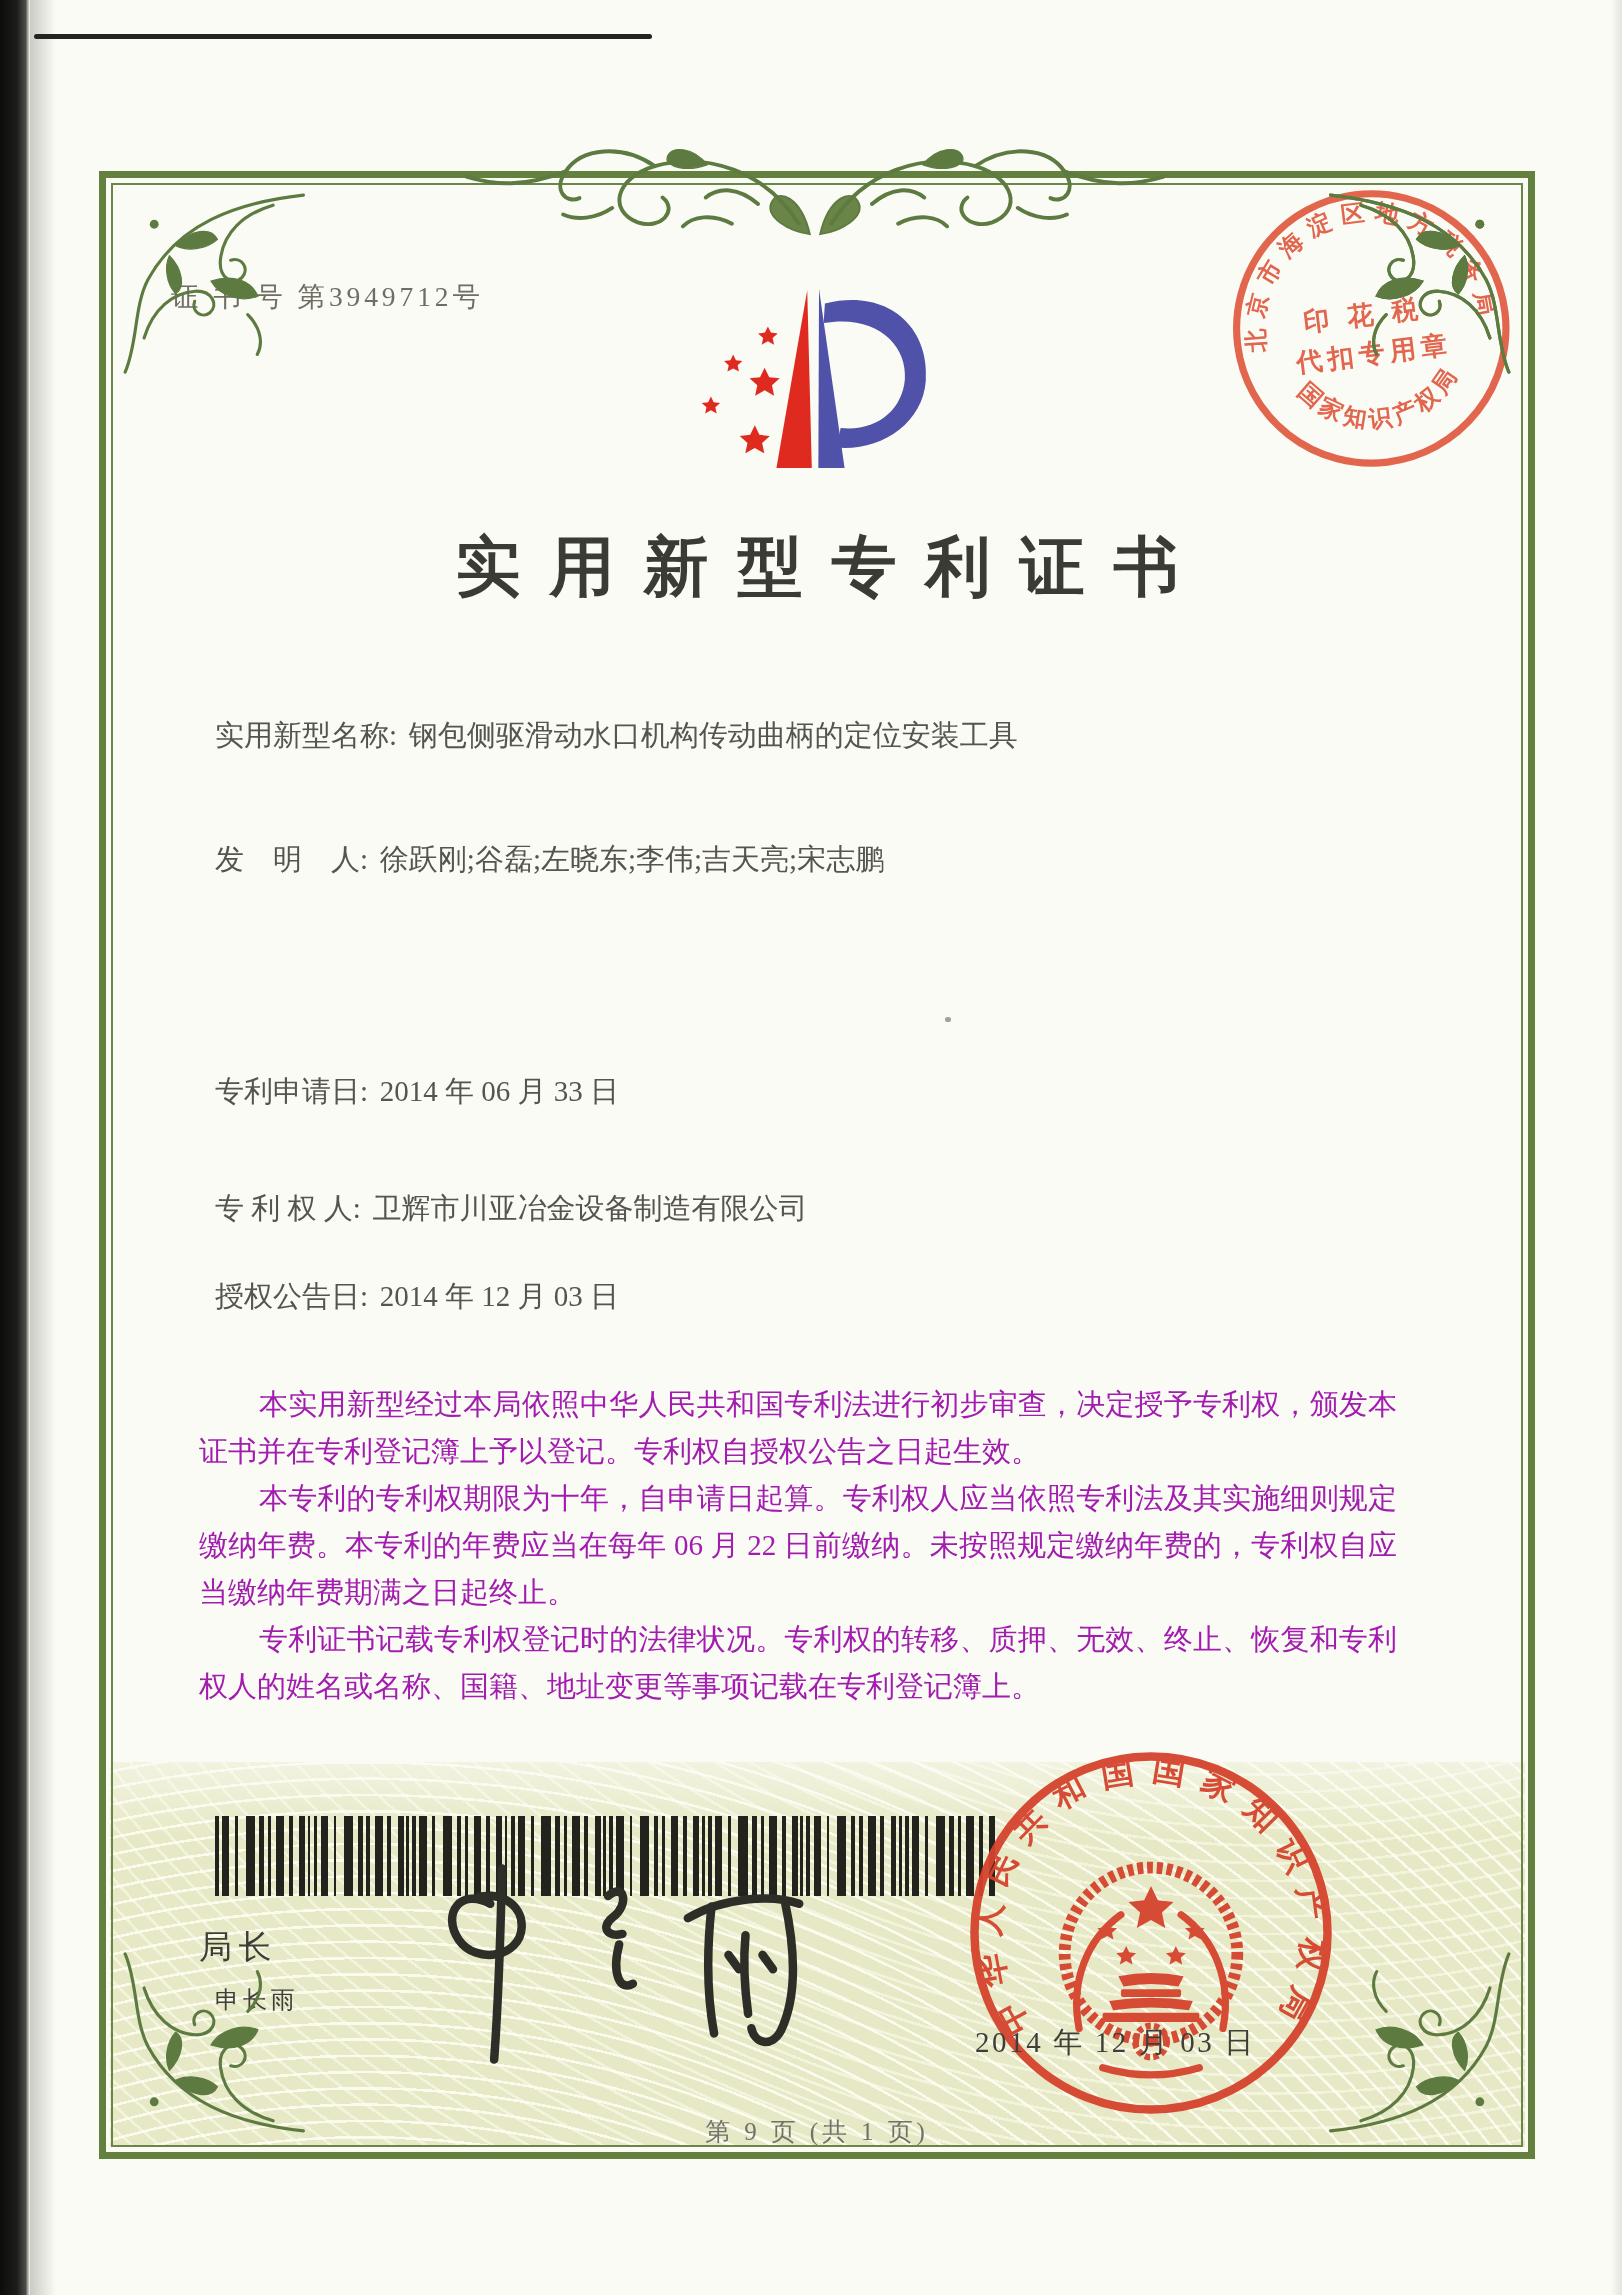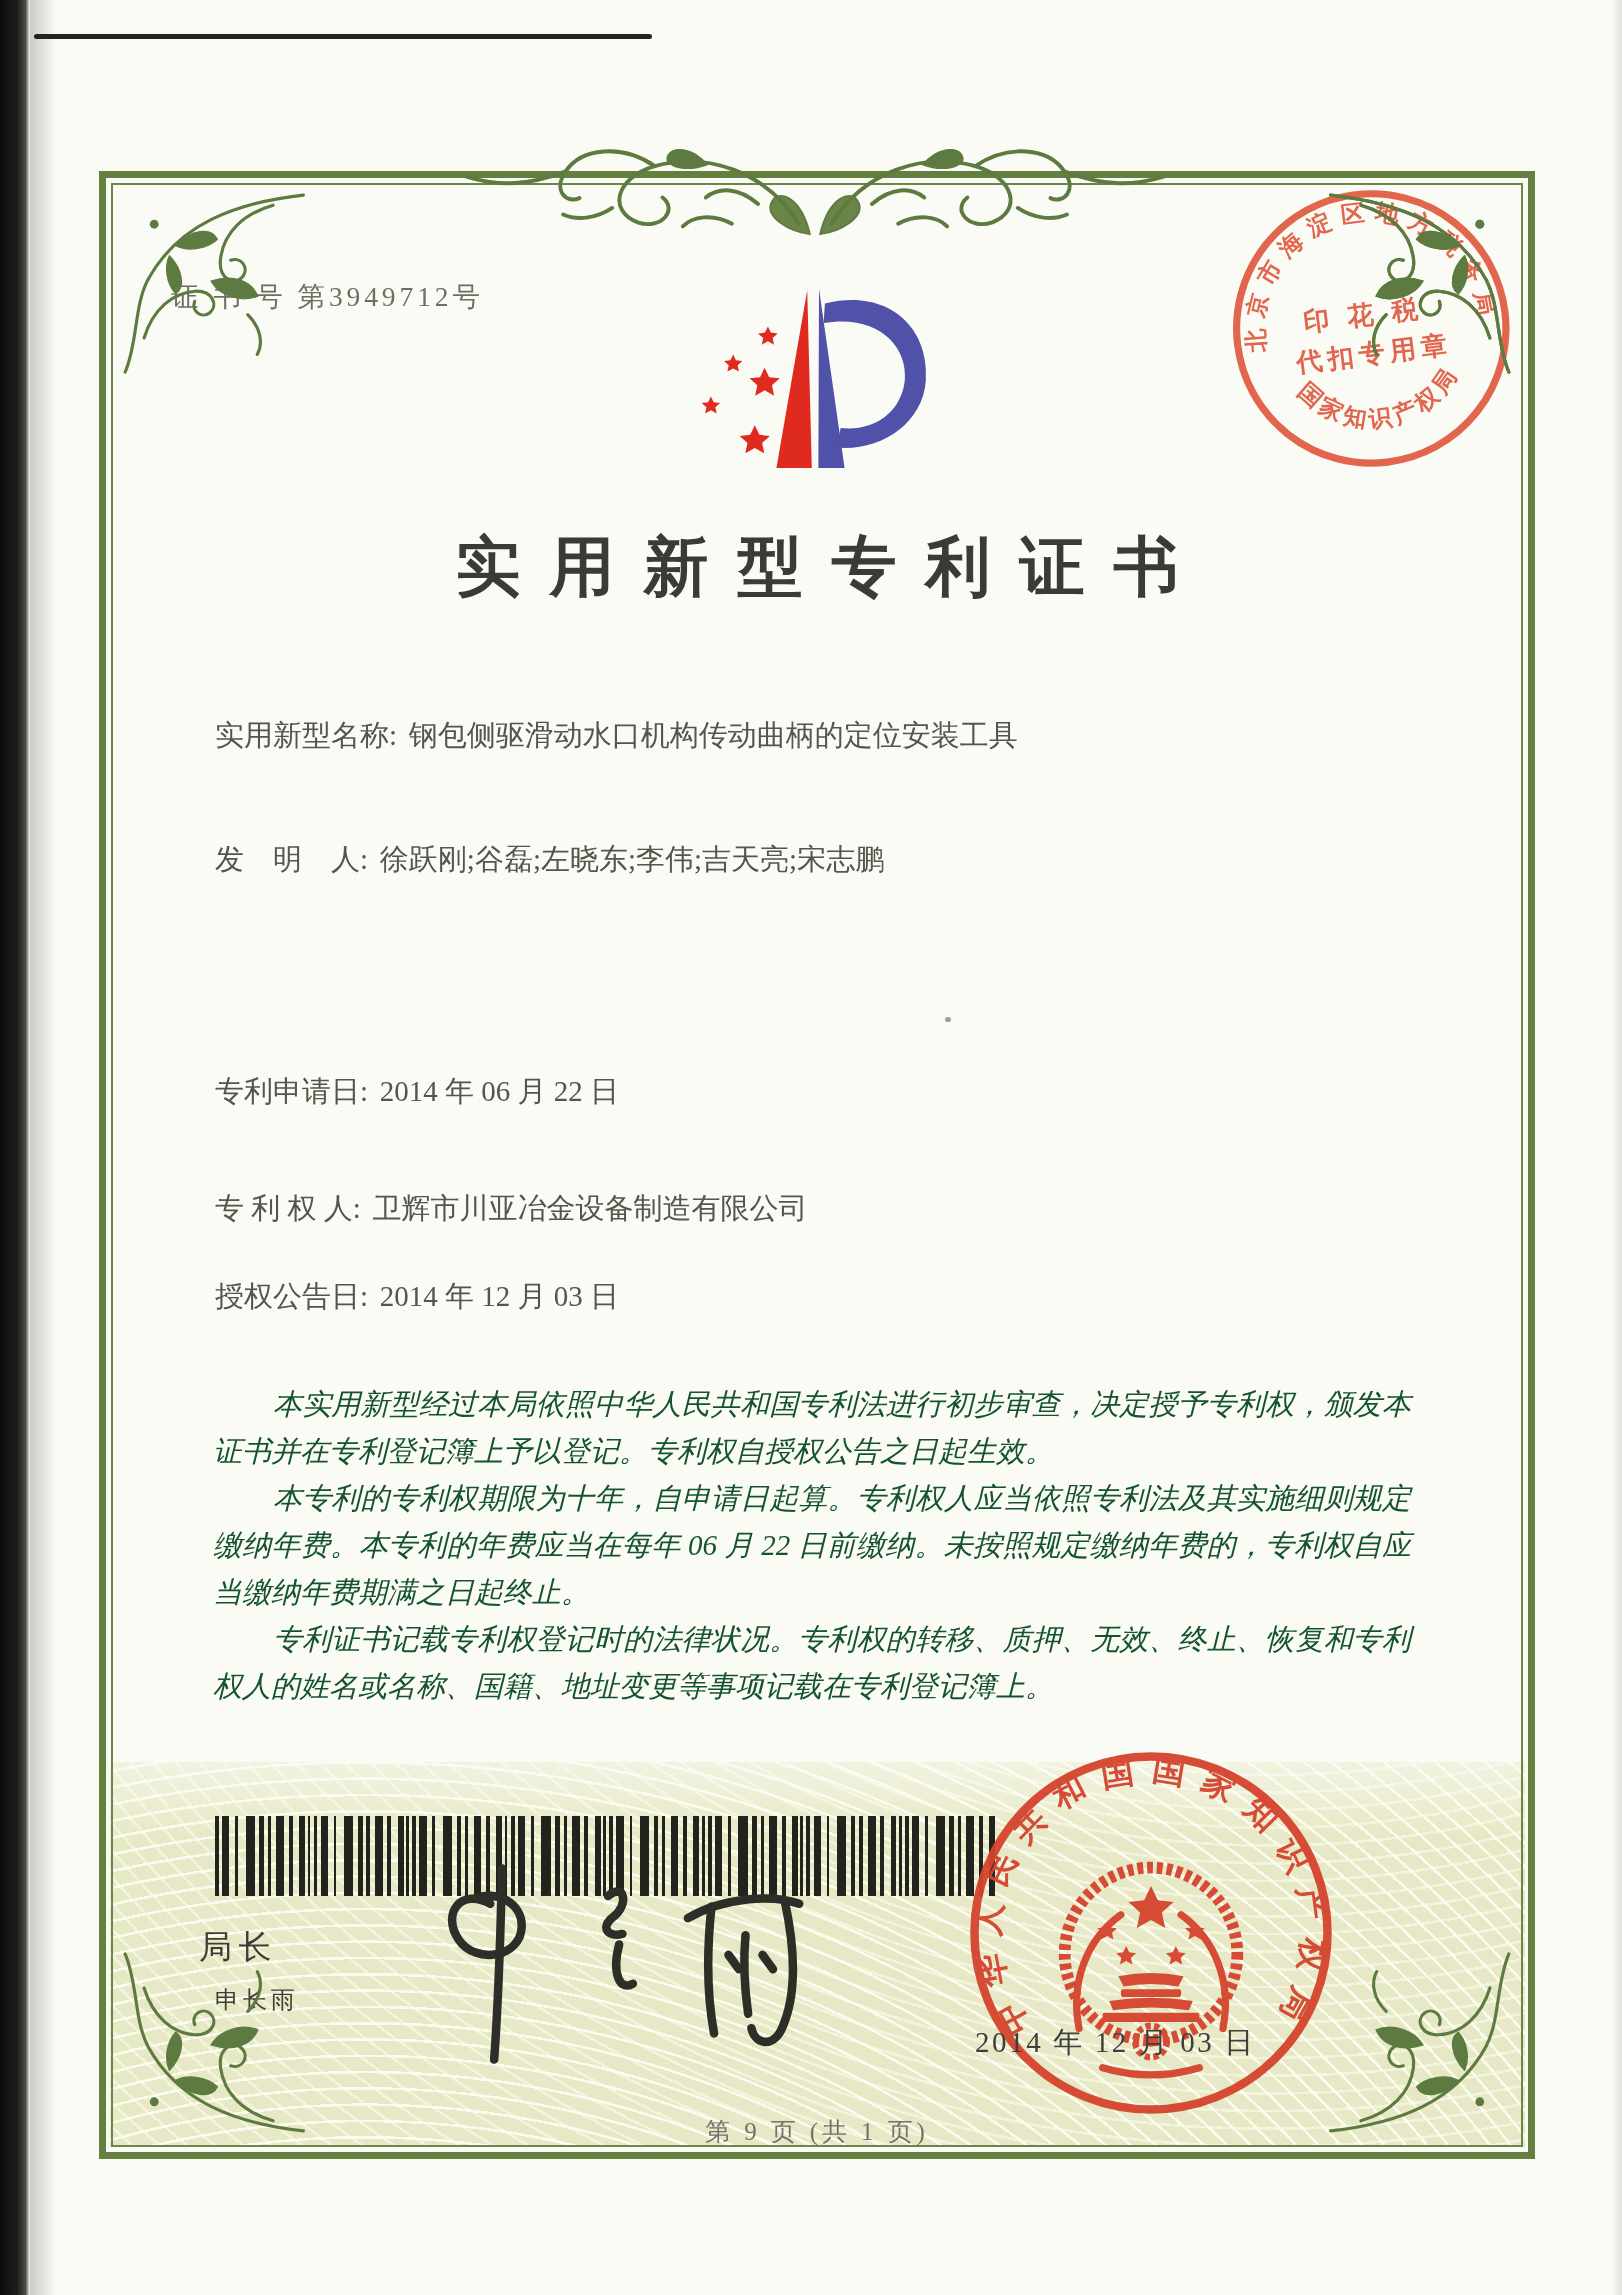--- a/index.html
+++ b/index.html
@@ -24,22 +24,22 @@
           repeating-radial-gradient(circle at 82% -240%, rgba(255,255,255,0) 0 15px, rgba(250,251,235,.6) 15px 17.7px);}
   .band::after{content:"";position:absolute;left:0;top:0;width:100%;height:72px;
         background:linear-gradient(180deg,rgba(251,251,245,.55),rgba(251,251,245,0));}
   
   .certno{position:absolute;left:72px;top:108px;font-size:27.5px;letter-spacing:3.9px;color:#6e6e64;z-index:3;}
   .title{position:absolute;left:0;top:352px;width:100%;margin:0;text-align:center;
          font-size:65px;font-weight:bold;letter-spacing:29px;color:#3b3b35;z-index:3;text-indent:29px;}
   .field{position:absolute;left:116px;font-size:29px;color:#55554d;white-space:nowrap;z-index:3;}
   .field .lab{margin-right:11.8px;}
   .f0{top:545px}.f1{top:669px}.f2{top:783px}.f3{top:901px}.f4{top:1018px}.f5{top:1106px}
-  .bodytext{position:absolute;left:114px;top:1210px;width:1198px;z-index:3;
-            font-size:29px;line-height:47px;color:#14532d;text-align:justify;font-style:italic;}
+  .bodytext{position:absolute;left:100px;top:1210px;width:1198px;z-index:3;
+            font-size:29px;line-height:47px;color:#a21caf;text-align:justify;}
   .bodytext p{margin:0;text-indent:60px;}
   .speck{position:absolute;left:846px;top:846px;width:5.9px;height:4.6px;border-radius:50%;background:#8b8b7f;opacity:.8;z-index:3;}
   
   .barcode{position:absolute;left:116px;top:1645px;width:815px;height:80px;display:flex;align-items:stretch;z-index:3;}
   .barcode div{background:#23231e;height:100%;flex:none;}
   
   .sig-title{position:absolute;left:100px;top:1754px;font-size:33px;letter-spacing:6.5px;color:#3e3e37;z-index:3;}
   .sig-name{position:absolute;left:116px;top:1813px;font-size:24px;letter-spacing:3.9px;color:#3e3e37;z-index:3;}
   .signature{position:absolute;left:293px;top:1687px;width:419px;height:216px;z-index:4;}
   
@@ -153,21 +153,21 @@
 
     <h1 class="title">实用新型专利证书</h1>
 
     <div class="field f0">
       <span class="lab">实用新型名称:</span><span class="val">钢包侧驱滑动水口机构传动曲柄的定位安装工具</span>
     </div>
     <div class="field f1">
       <span class="lab">发　明　人:</span><span class="val">徐跃刚;谷磊;左晓东;李伟;吉天亮;宋志鹏</span>
     </div>
     <div class="field f3">
-      <span class="lab">专利申请日:</span><span class="val">2014 年 06 月 22 日</span>
+      <span class="lab">专利申请日:</span><span class="val">2014 年 06 月 33 日</span>
     </div>
     <div class="field f4">
       <span class="lab">专 利 权 人:</span><span class="val">卫辉市川亚冶金设备制造有限公司</span>
     </div>
     <div class="field f5">
       <span class="lab">授权公告日:</span><span class="val">2014 年 12 月 03 日</span>
     </div>
 
     <div class="speck"></div>
 

